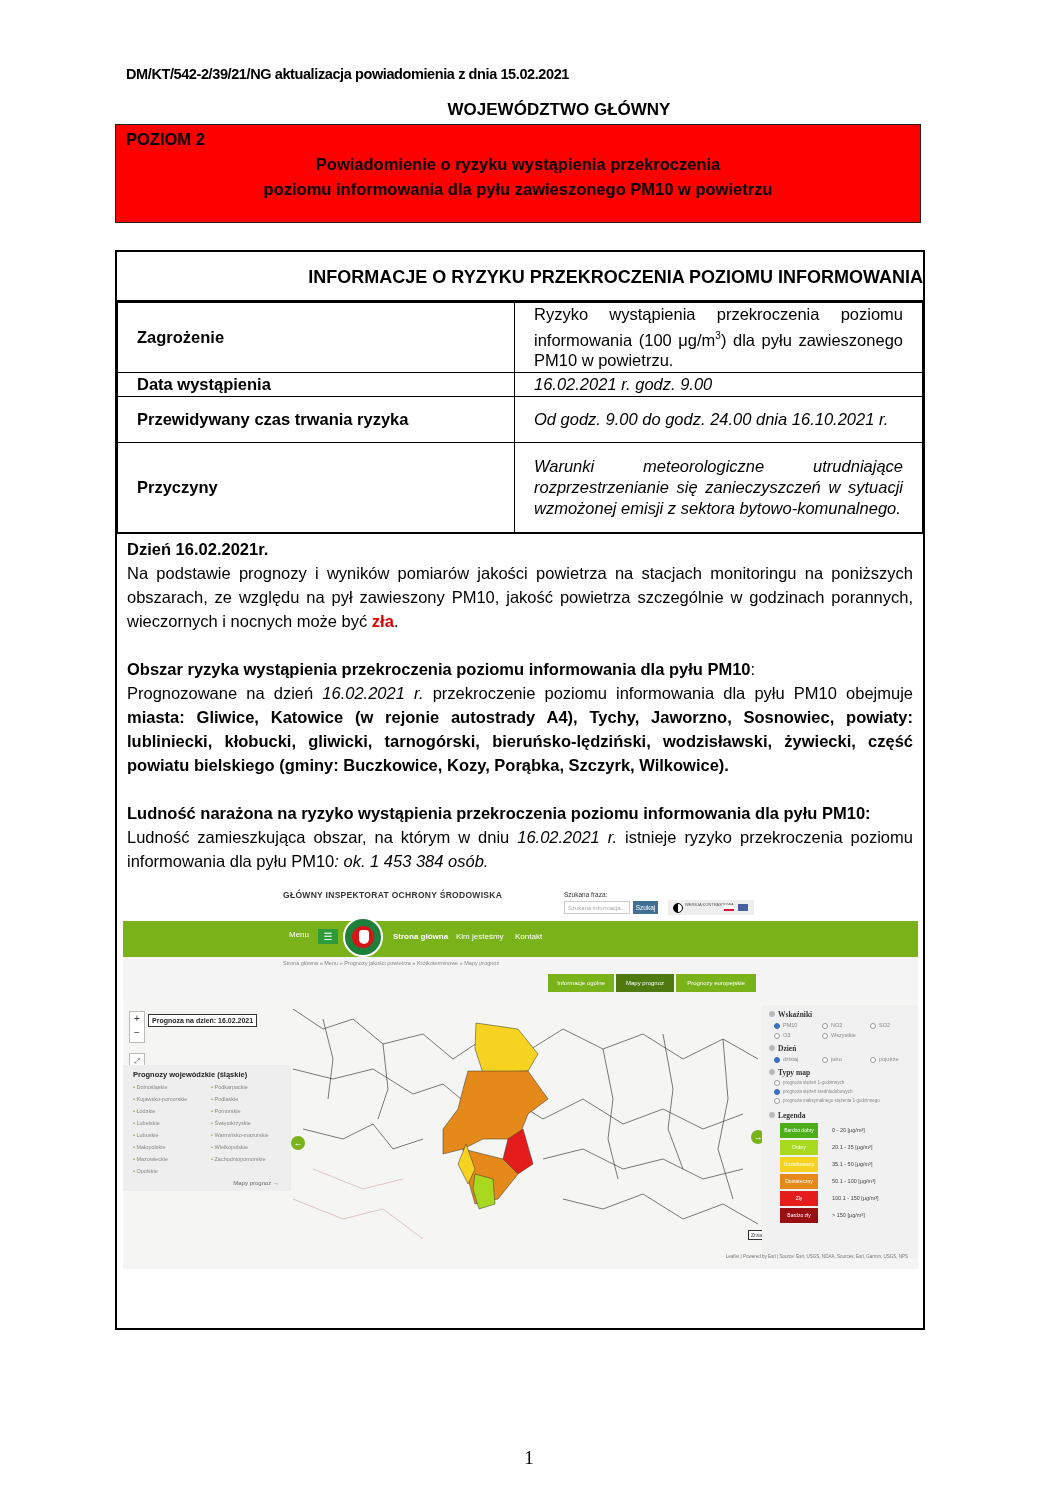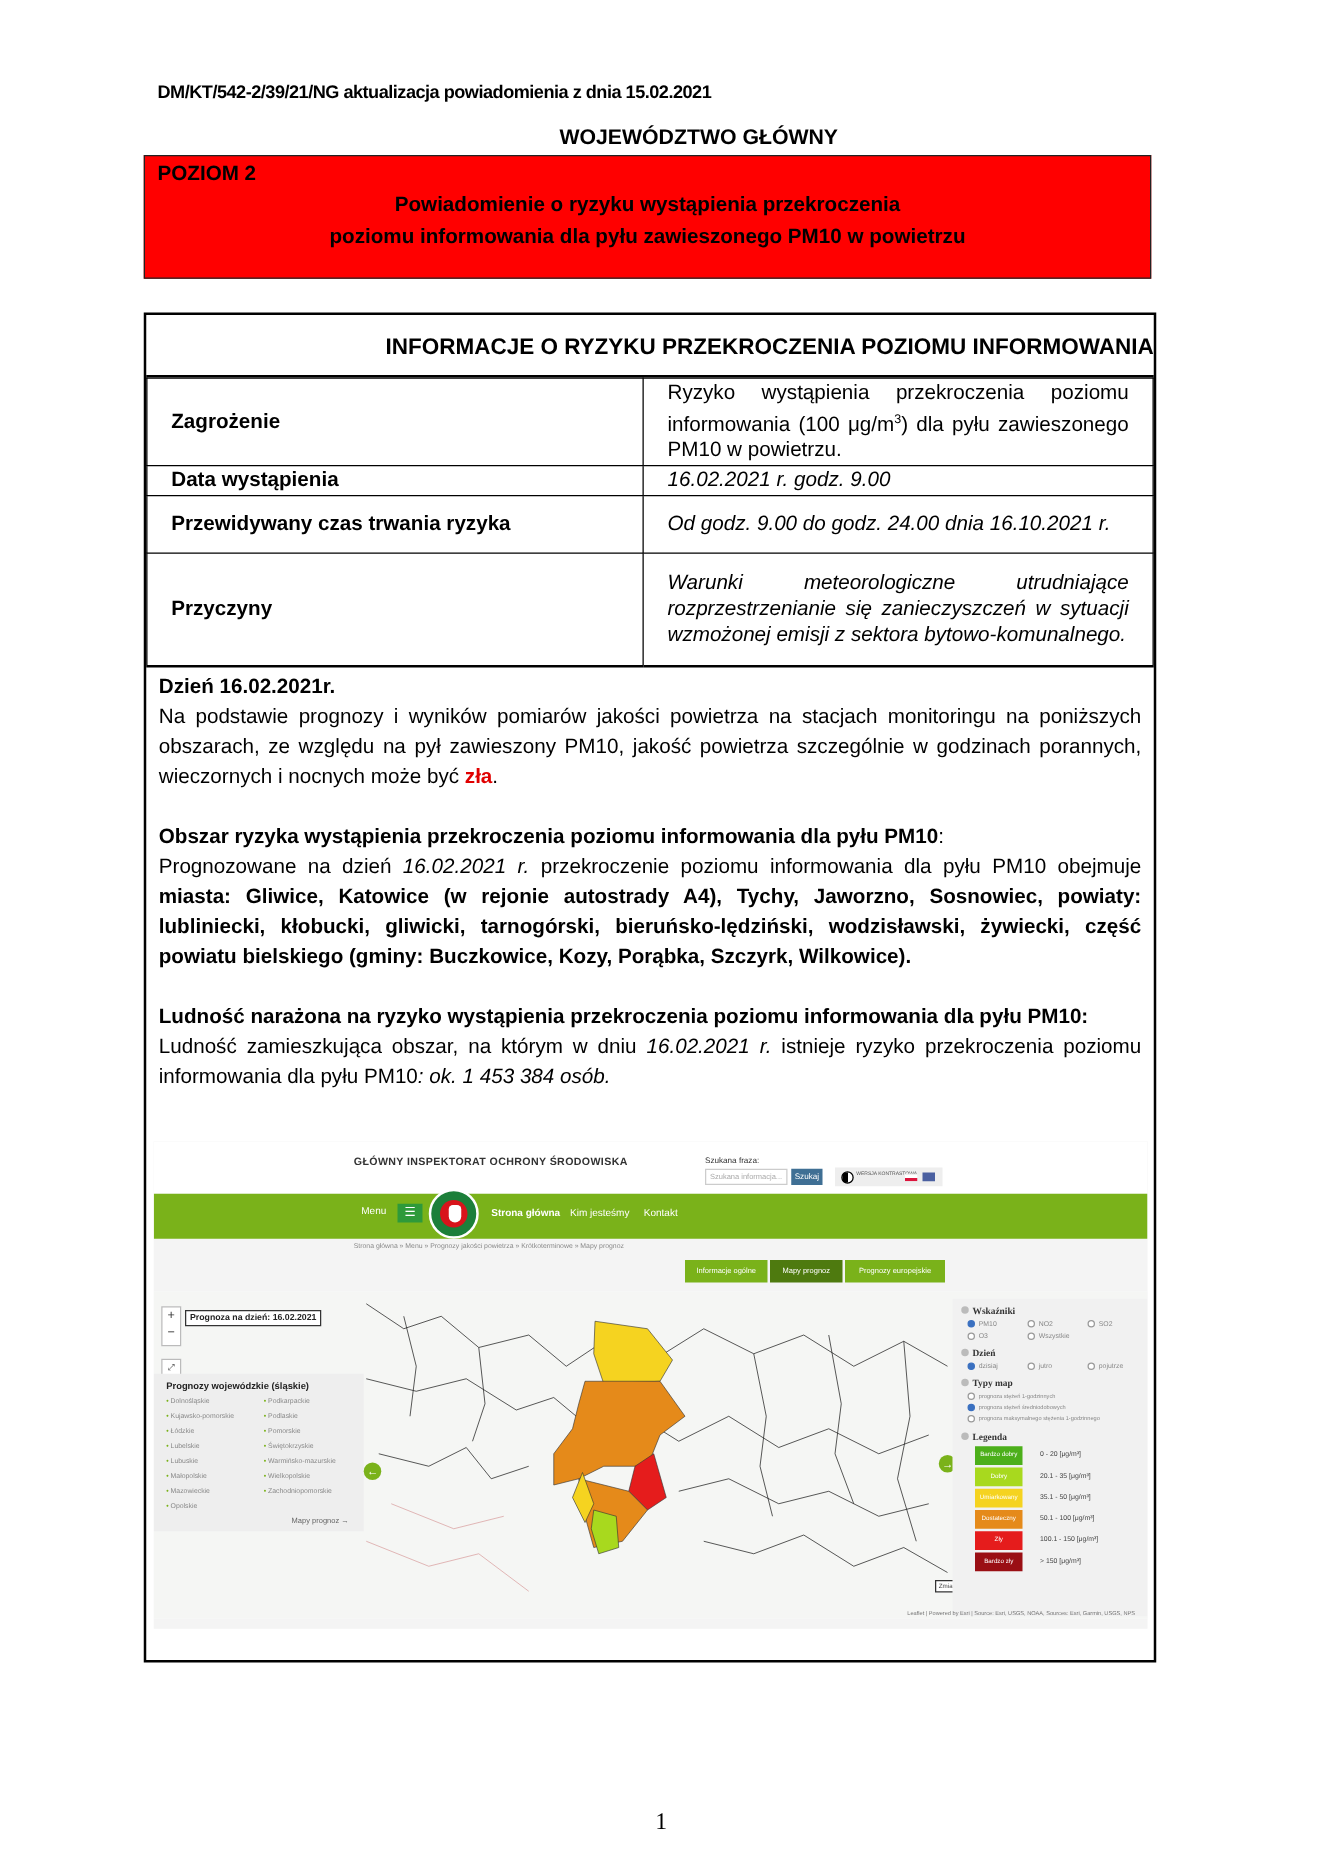--- a/index.html
+++ b/index.html
@@ -109,21 +109,21 @@
     <p class="b">Dzień 16.02.2021r.</p>
     <p><span>Na podstawie prognozy i wyników pomiarów jakości powietrza na stacjach monitoringu na poniższych obszarach, ze względu na pył zawieszony PM10, jakość powietrza szczególnie w godzinach porannych, wieczornych i nocnych może być</span> <span class="red">zła</span><span>.</span></p>
     <div class="gap"></div>
     <p><span class="b">Obszar ryzyka wystąpienia przekroczenia poziomu informowania dla pyłu PM10</span><span>:</span></p>
     <p><span>Prognozowane na dzień</span> <span class="i">16.02.2021 r.</span> <span>przekroczenie poziomu informowania dla pyłu PM10 obejmuje</span> <span class="b">miasta: Gliwice, Katowice (w rejonie autostrady A4), Tychy, Jaworzno, Sosnowiec, powiaty: lubliniecki, kłobucki, gliwicki, tarnogórski, bieruńsko-lędziński, wodzisławski, żywiecki, część powiatu bielskiego (gminy: Buczkowice, Kozy, Porąbka, Szczyrk, Wilkowice).</span></p>
     <div class="gap"></div>
     <p class="b" style="text-align:left">Ludność narażona na ryzyko wystąpienia przekroczenia poziomu informowania dla pyłu PM10:</p>
     <p><span>Ludność zamieszkująca obszar, na którym w dniu</span> <span class="i">16.02.2021 r.</span> <span>istnieje ryzyko przekroczenia poziomu informowania dla pyłu PM10</span><span class="i">: ok. 1 453 384 osób.</span></p>
   </div>
 
-  <div class="web" style="left:6px; top:661px;">
+  <div class="web" style="left:6px; top:627px;">
     <div class="web-top">
       <div class="web-org">GŁÓWNY INSPEKTORAT OCHRONY ŚRODOWISKA</div>
       <div class="web-search-lbl">Szukana fraza:</div>
       <div class="web-search">Szukana informacja...</div>
       <div class="web-search-btn">Szukaj</div>
       <div class="web-tools">
         <span class="web-contrast"></span>
         <span class="web-contrast-lbl">WERSJA KONTRASTOWA</span>
         <span class="web-flag-pl"></span>
         <span class="web-flag-uk"></span>

